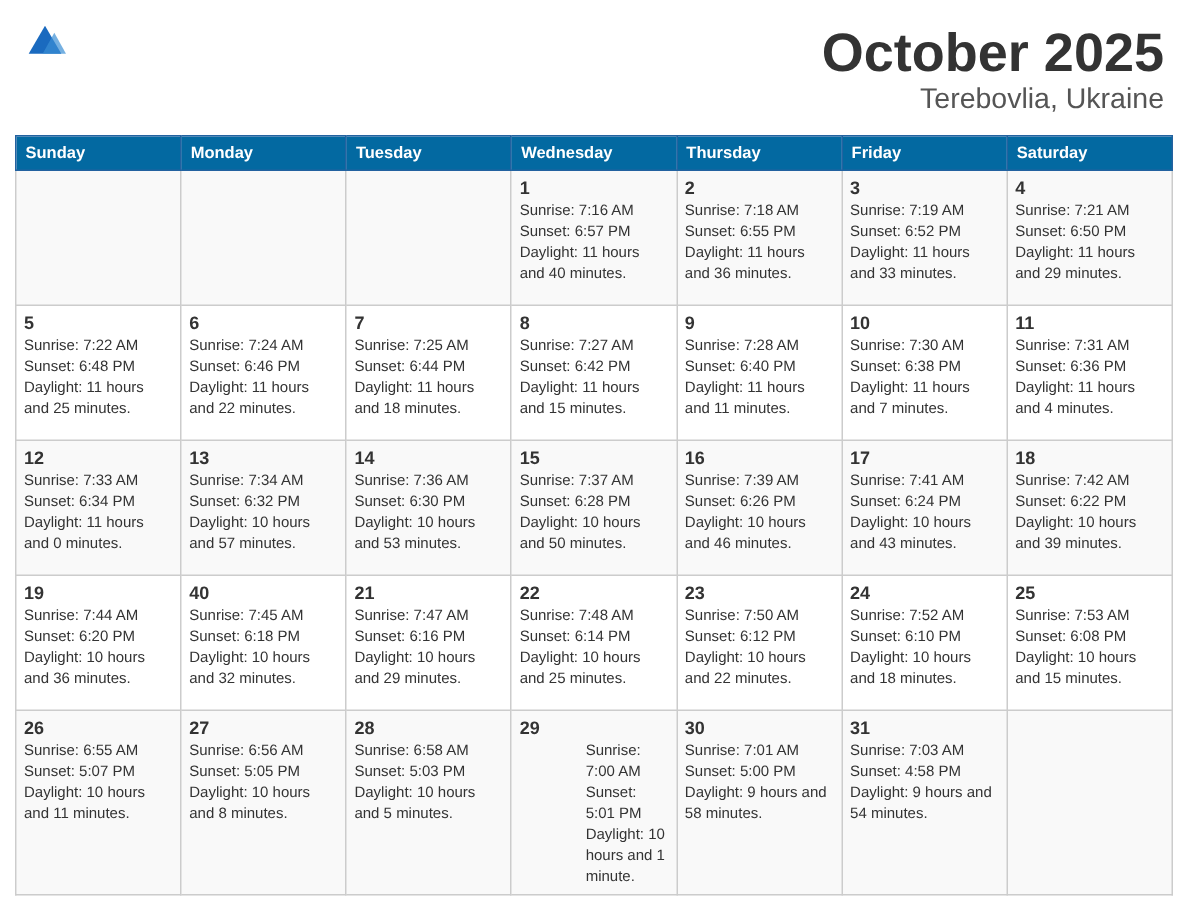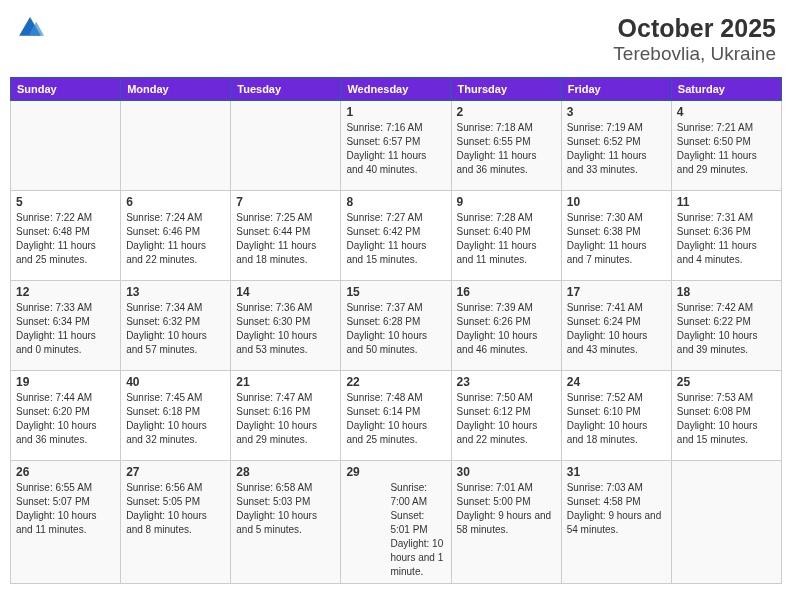--- a/index.html
+++ b/index.html
@@ -30,21 +30,21 @@
     .logo-general { color: #333; }
     .logo-blue { color: #1a6abf; }
     .logo-icon {
       width: 28px;
       height: 28px;
     }
     .title-area {
       text-align: right;
     }
     .month-title {
-      font-size: 25px;
+      font-size: 36px;
       font-weight: bold;
       color: #333;
     }
     .subtitle {
       font-size: 19px;
       color: #555;
     }
     .calendar {
       width: 100%;
       border-collapse: collapse;
@@ -76,21 +76,21 @@
     .day-info {
       color: #333;
       font-size: 10px;
       line-height: 1.4;
     }
     .empty-cell {
       background: #f5f5f5;
     }
     tr:nth-child(even) td { background: #fff; }
     tr:nth-child(odd) td { background: #f9f9f9; }
-    .calendar thead tr th { background: #6d28d9; }
+    .calendar thead tr th { background: #0369a1; }
   </style>
 </head>
 <body>
 
 <div class="header">
   <div class="logo">
     <svg class="logo-icon" viewBox="0 0 36 36">
       <polygon points="18,4 32,28 4,28" fill="#1a6abf"></polygon>
       <polygon points="26,10 36,28 16,28" fill="#3a8fd4" opacity="0.7"></polygon>
     </svg>

